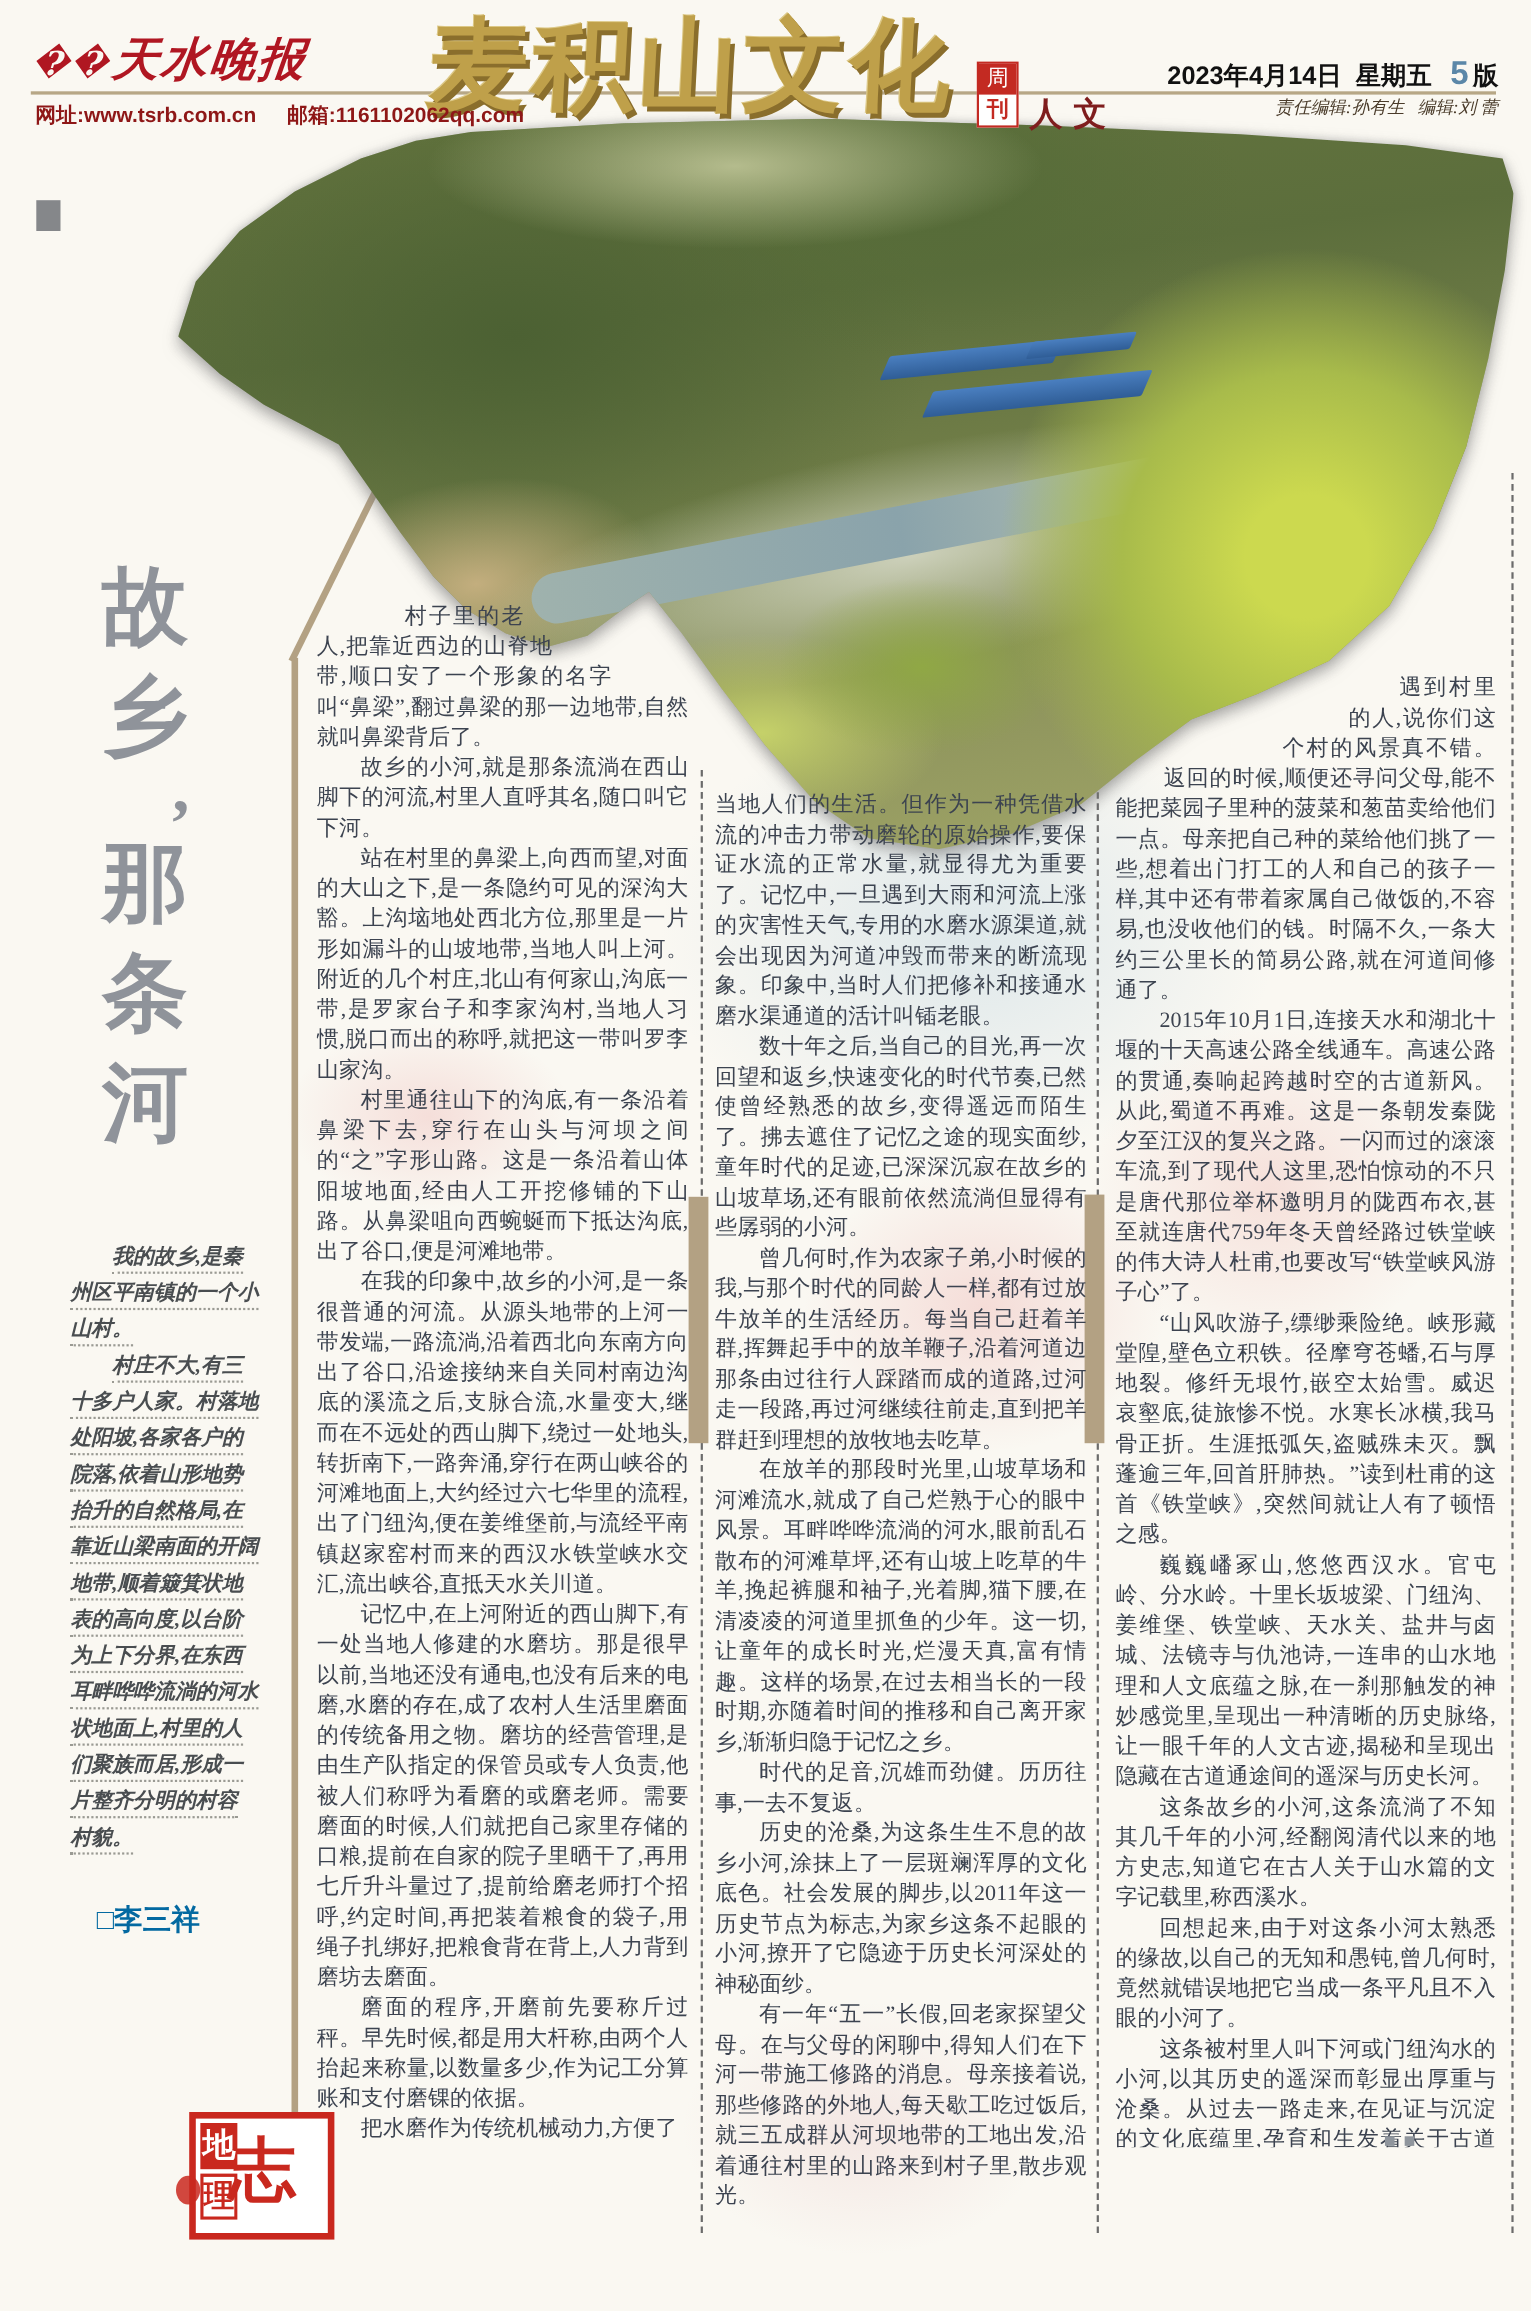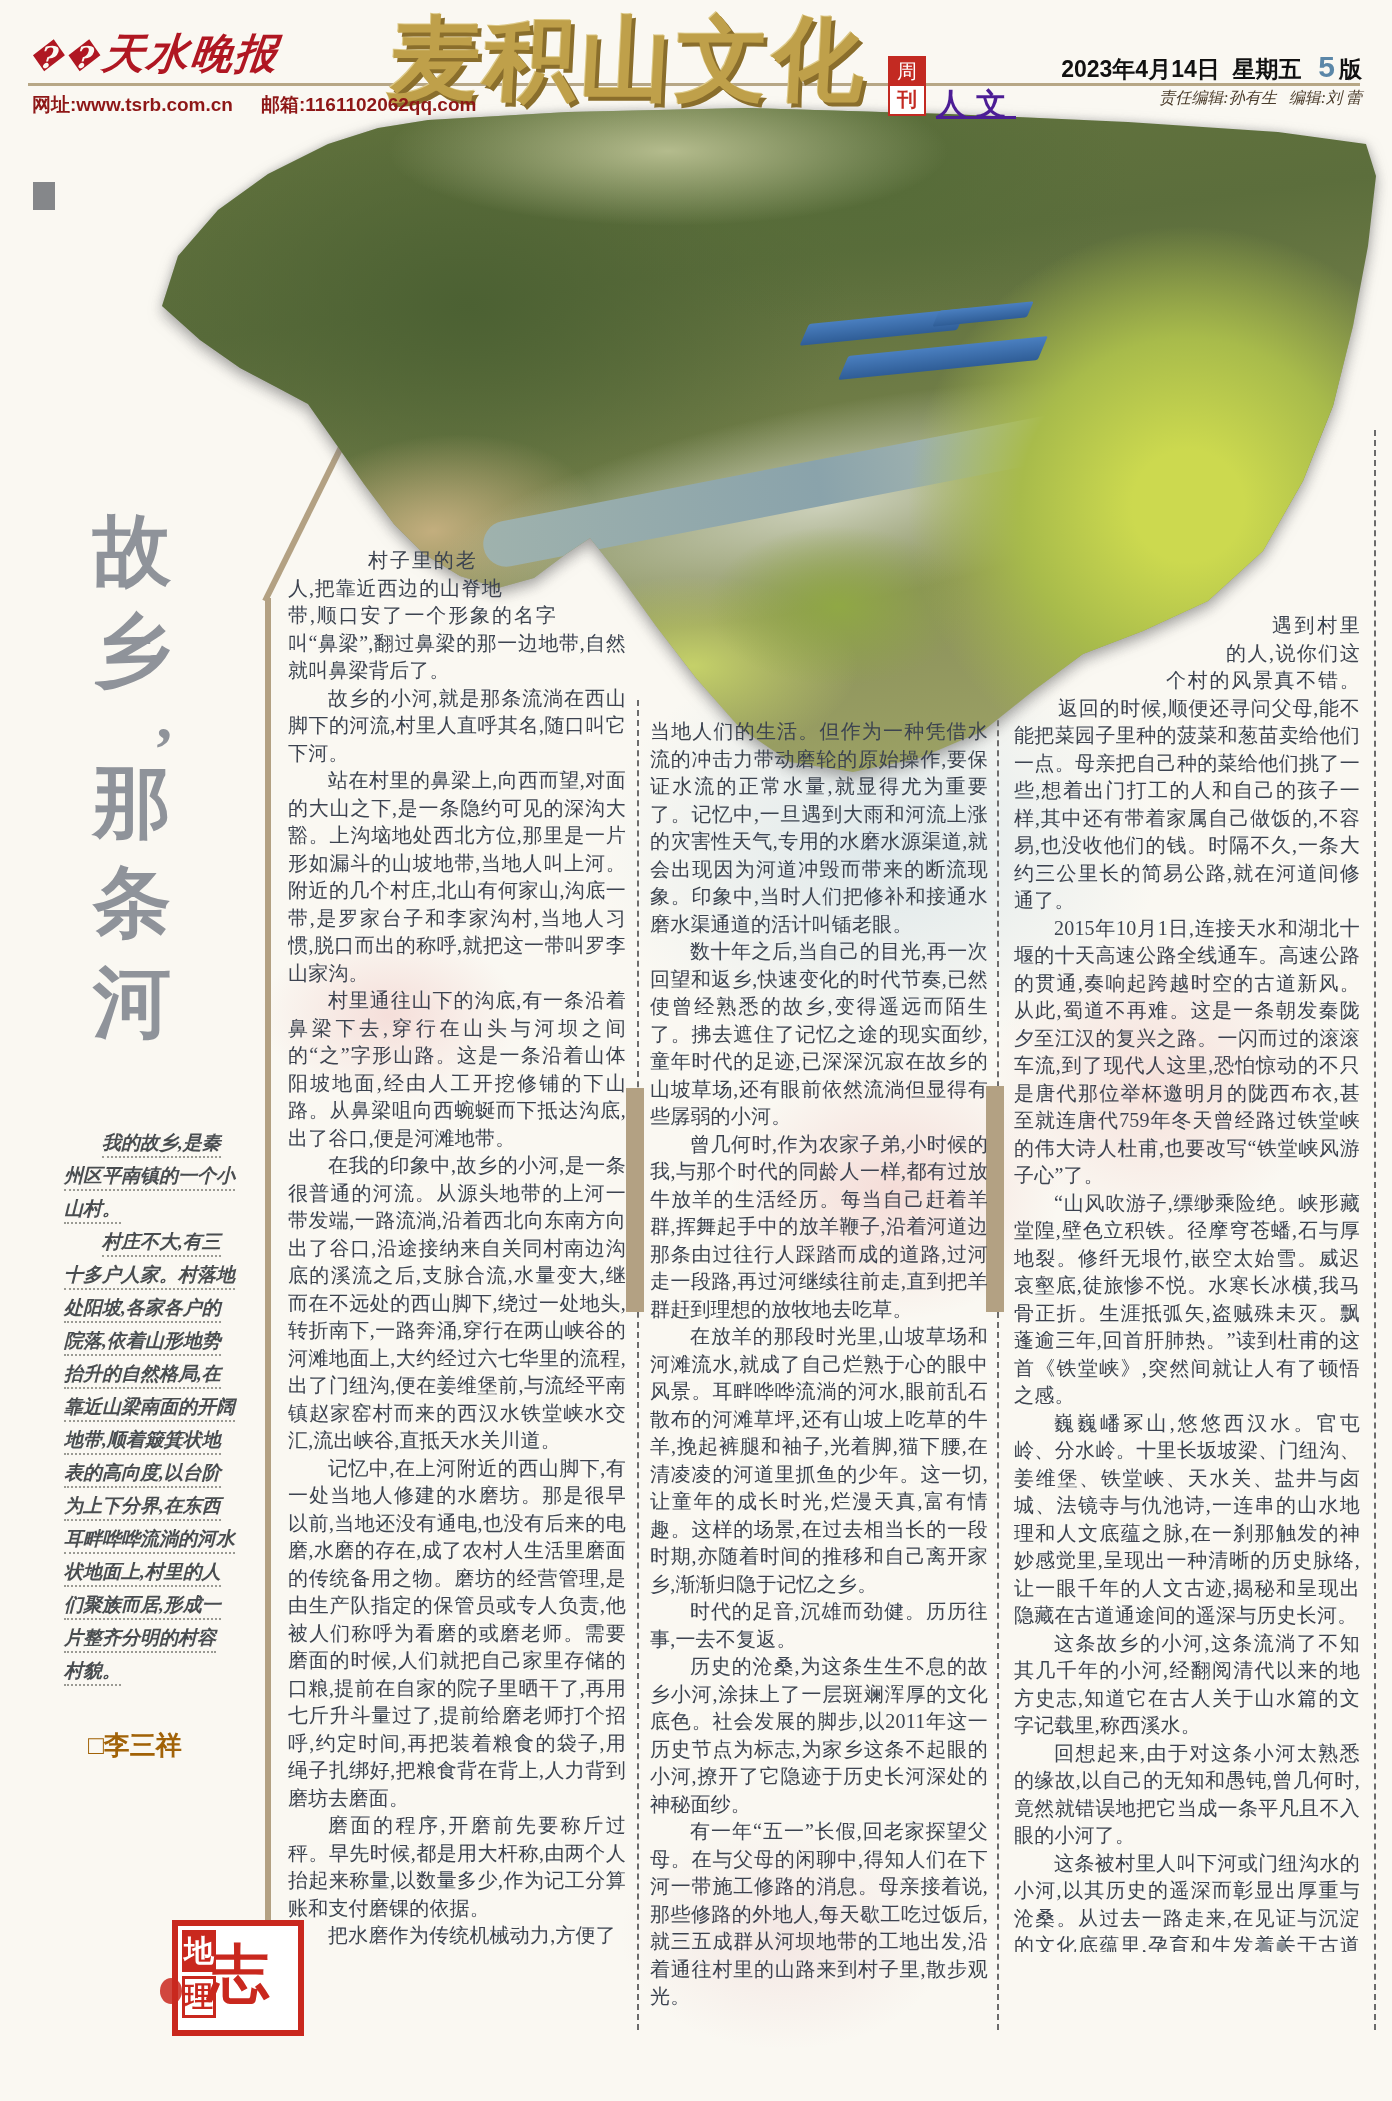--- a/index.html
+++ b/index.html
@@ -23,22 +23,22 @@
   .url-line{left:32px;top:92px;font-size:19px;font-weight:bold;color:#8e1717;z-index:6;
             font-family:"Liberation Sans",sans-serif;}
   .url-line span{margin-right:28px;}
   .big-title{left:388px;top:14px;font-size:92px;font-weight:900;color:#bfa04a;
              letter-spacing:4px;z-index:5;line-height:1;transform:skewX(-3deg);
              text-shadow:4px 4px 0 #8a6e2c,-1px -1px 0 #dcc887;}
   .weekly-seal{left:888px;top:56px;width:34px;height:56px;z-index:6;border:2px solid #c32a22;
                display:flex;flex-direction:column;text-align:center;background:#fff;}
   .weekly-seal .t{flex:1;background:#c32a22;color:#fff;font-size:20px;line-height:27px;}
   .weekly-seal .b{flex:1;color:#c32a22;font-size:20px;line-height:26px;font-weight:bold;}
-  .category{left:936px;top:84px;font-size:30px;font-weight:900;color:#4c1d95;z-index:6;
-            font-family:"Liberation Sans",sans-serif;letter-spacing:10px;text-decoration:underline;}
+  .category{left:936px;top:84px;font-size:30px;font-weight:900;color:#7f1d1d;z-index:6;
+            font-family:"Liberation Sans",sans-serif;letter-spacing:10px;}
   .date-line{left:1020px;top:50px;width:342px;text-align:right;font-size:23px;font-weight:bold;
              color:#111;z-index:6;font-family:"Liberation Sans",sans-serif;}
   .date-line .pageno{color:#5b87a8;font-size:30px;margin:0 4px;}
   .editors{left:1020px;top:88px;width:342px;text-align:right;font-size:16px;color:#4a3b2a;
            z-index:6;font-style:italic;}
 
   
   .photo{left:148px;top:106px;width:1232px;height:690px;z-index:2;
          filter:drop-shadow(0 6px 7px rgba(110,110,110,.55)) drop-shadow(0 -2px 3px rgba(160,160,160,.35));}
   .photo .clip{position:absolute;inset:0;overflow:hidden;
@@ -83,21 +83,21 @@
   
   .v-title{left:86px;top:502px;width:92px;z-index:3;color:#8f939a;
            font-weight:600;text-align:center;}
   .v-title .ch{font-size:78px;height:100px;line-height:98px;}
   .v-title .comma{font-size:62px;height:52px;line-height:30px;text-align:right;padding-right:6px;font-weight:bold;}
   .intro{left:64px;top:1128px;width:190px;z-index:3;font-style:italic;color:#494d50;
          font-size:19px;}
   .intro .ln{height:33px;line-height:30px;}
   .intro .ln span{border-bottom:2px dotted #9a9a93;padding-bottom:3px;font-weight:bold;}
   .intro .ind{padding-left:38px;}
-  .author{left:88px;top:1728px;z-index:3;font-size:26px;font-weight:bold;color:#a16207;
+  .author{left:88px;top:1728px;z-index:3;font-size:26px;font-weight:bold;color:#0369a1;
           font-family:"Liberation Sans",sans-serif;}
   .stamp{left:172px;top:1920px;width:112px;height:96px;z-index:3;border:6px solid #c9281e;
          background:#fff;display:flex;padding:4px;gap:4px;}
   .stamp .zhi{flex:1.1;color:#c9281e;font-size:62px;line-height:88px;text-align:center;font-weight:bold;}
   .stamp .col{flex:1;display:flex;flex-direction:column;gap:4px;}
   .stamp .di{flex:1;background:#c9281e;color:#fff;font-size:30px;line-height:42px;text-align:center;font-weight:bold;}
   .stamp .li{flex:1;border:3px solid #c9281e;color:#c9281e;font-size:28px;line-height:36px;text-align:center;font-weight:bold;}
   .stamp-dot{left:160px;top:1978px;width:22px;height:26px;border-radius:50%;background:#c9281e;z-index:3;opacity:.85;}
 
   

